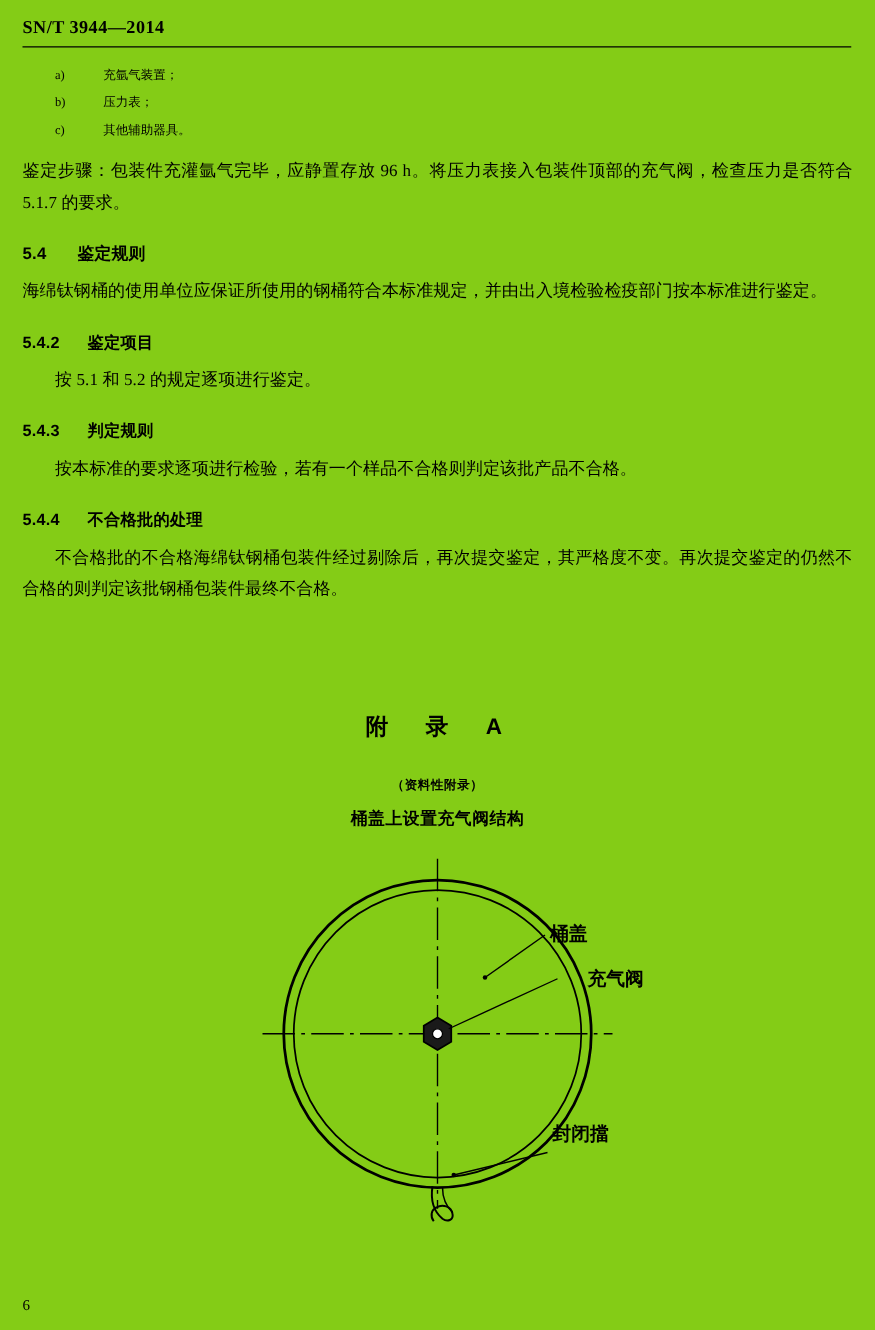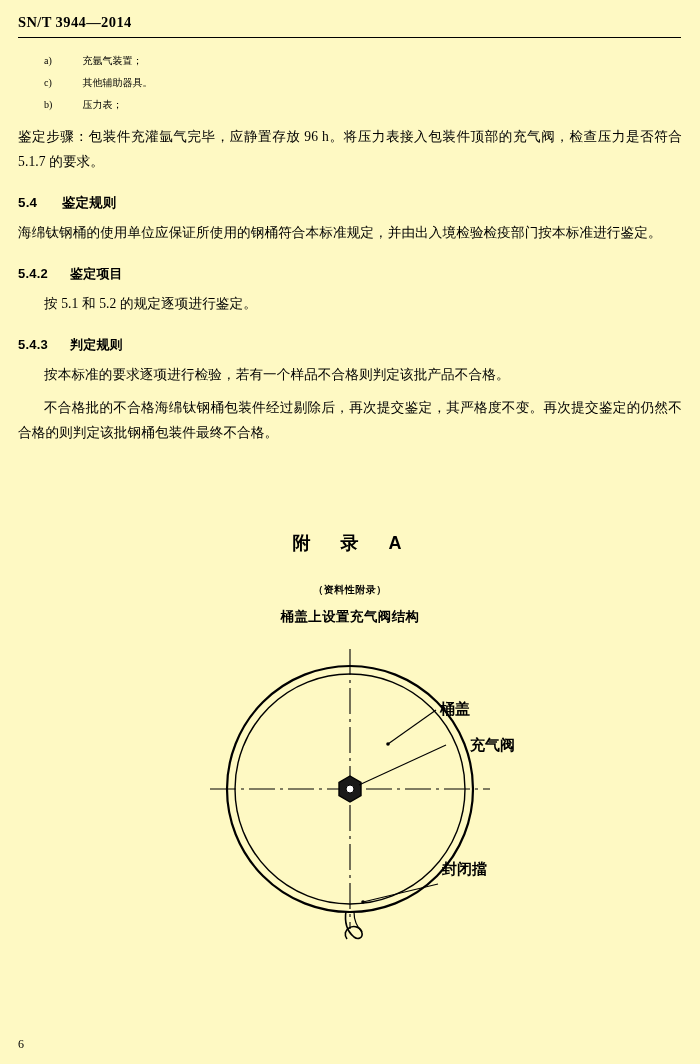--- a/index.html
+++ b/index.html
@@ -8,21 +8,21 @@
     background: #ffffff;
   }
   body {
     font-family: "Liberation Serif", "DejaVu Serif", serif;
     color: #000000;
   }
   .page {
     position: relative;
     width: 700px;
     height: 1064px;
-    background: #fef9c3;
+    background: #84cc16;
     overflow: hidden;
     box-sizing: border-box;
   }
   .content {
     position: absolute;
     left: 18px;
     top: 0;
     width: 664px;
   }
   .header {
@@ -142,27 +142,27 @@
 
     <div class="header">SN/T 3944—2014</div>
     <div class="rule"></div>
 
     <div class="list">
       <div class="list-item">
         <span class="marker">a)</span>
         <span>充氩气装置；</span>
       </div>
       <div class="list-item">
+        <span class="marker">b)</span>
+        <span>压力表；</span>
+      </div>
+      <div class="list-item">
         <span class="marker">c)</span>
         <span>其他辅助器具。</span>
       </div>
-      <div class="list-item">
-        <span class="marker">b)</span>
-        <span>压力表；</span>
-      </div>
     </div>
 
     <div class="para">鉴定步骤：包装件充灌氩气完毕，应静置存放 96 h。将压力表接入包装件顶部的充气阀，检查压力是否符合 5.1.7 的要求。</div>
 
     <div class="heading">
       <span class="num">5.4</span><span>鉴定规则</span>
     </div>
 
 
     <div class="para">海绵钛钢桶的使用单位应保证所使用的钢桶符合本标准规定，并由出入境检验检疫部门按本标准进行鉴定。</div>
@@ -172,20 +172,23 @@
     </div>
 
     <div class="para indent">按 5.1 和 5.2 的规定逐项进行鉴定。</div>
 
     <div class="heading sub">
       <span class="num">5.4.3</span><span>判定规则</span>
     </div>
 
     <div class="para indent">按本标准的要求逐项进行检验，若有一个样品不合格则判定该批产品不合格。</div>
 
+    <div class="heading sub">
+      <span class="num">5.4.4</span><span>不合格批的处理</span>
+    </div>
 
     <div class="para indent">不合格批的不合格海绵钛钢桶包装件经过剔除后，再次提交鉴定，其严格度不变。再次提交鉴定的仍然不合格的则判定该批钢桶包装件最终不合格。</div>
 
     <div class="spacer-big"></div>
 
     <div class="annex">
       <div class="annex-title">附　录　A</div>
       <div class="annex-sub">（资料性附录）</div>
       <div class="annex-caption">桶盖上设置充气阀结构</div>
     </div>

